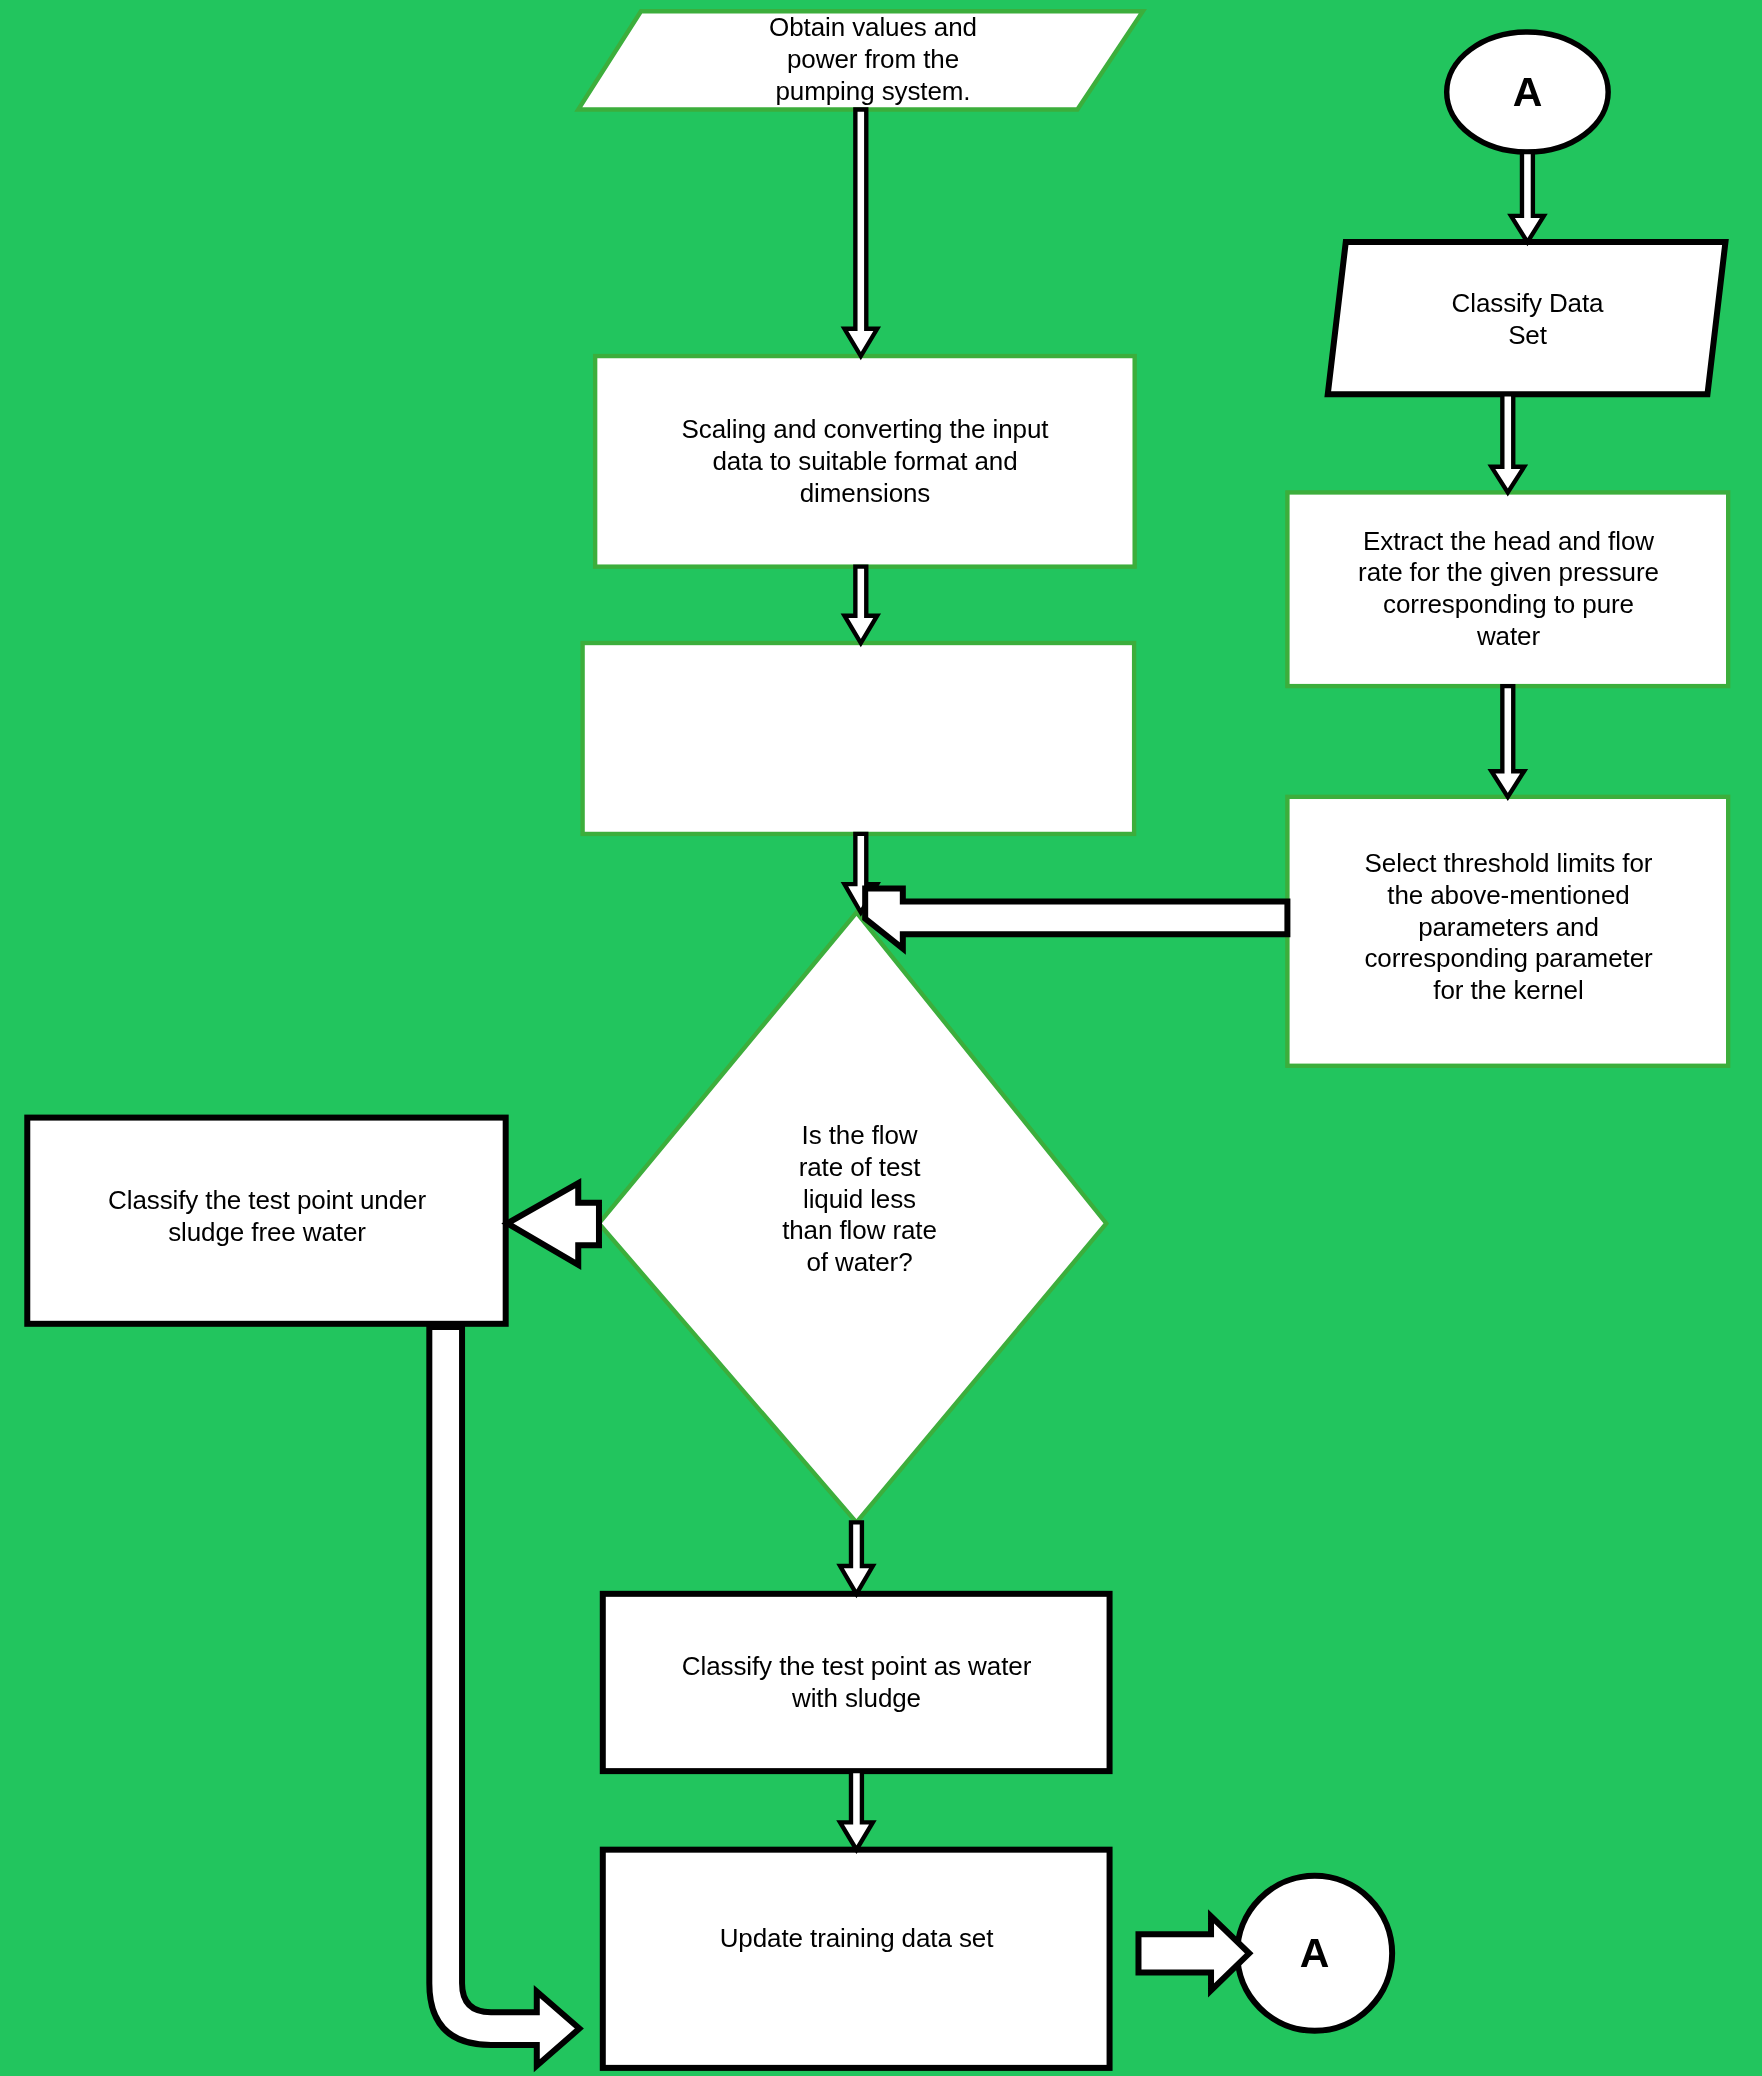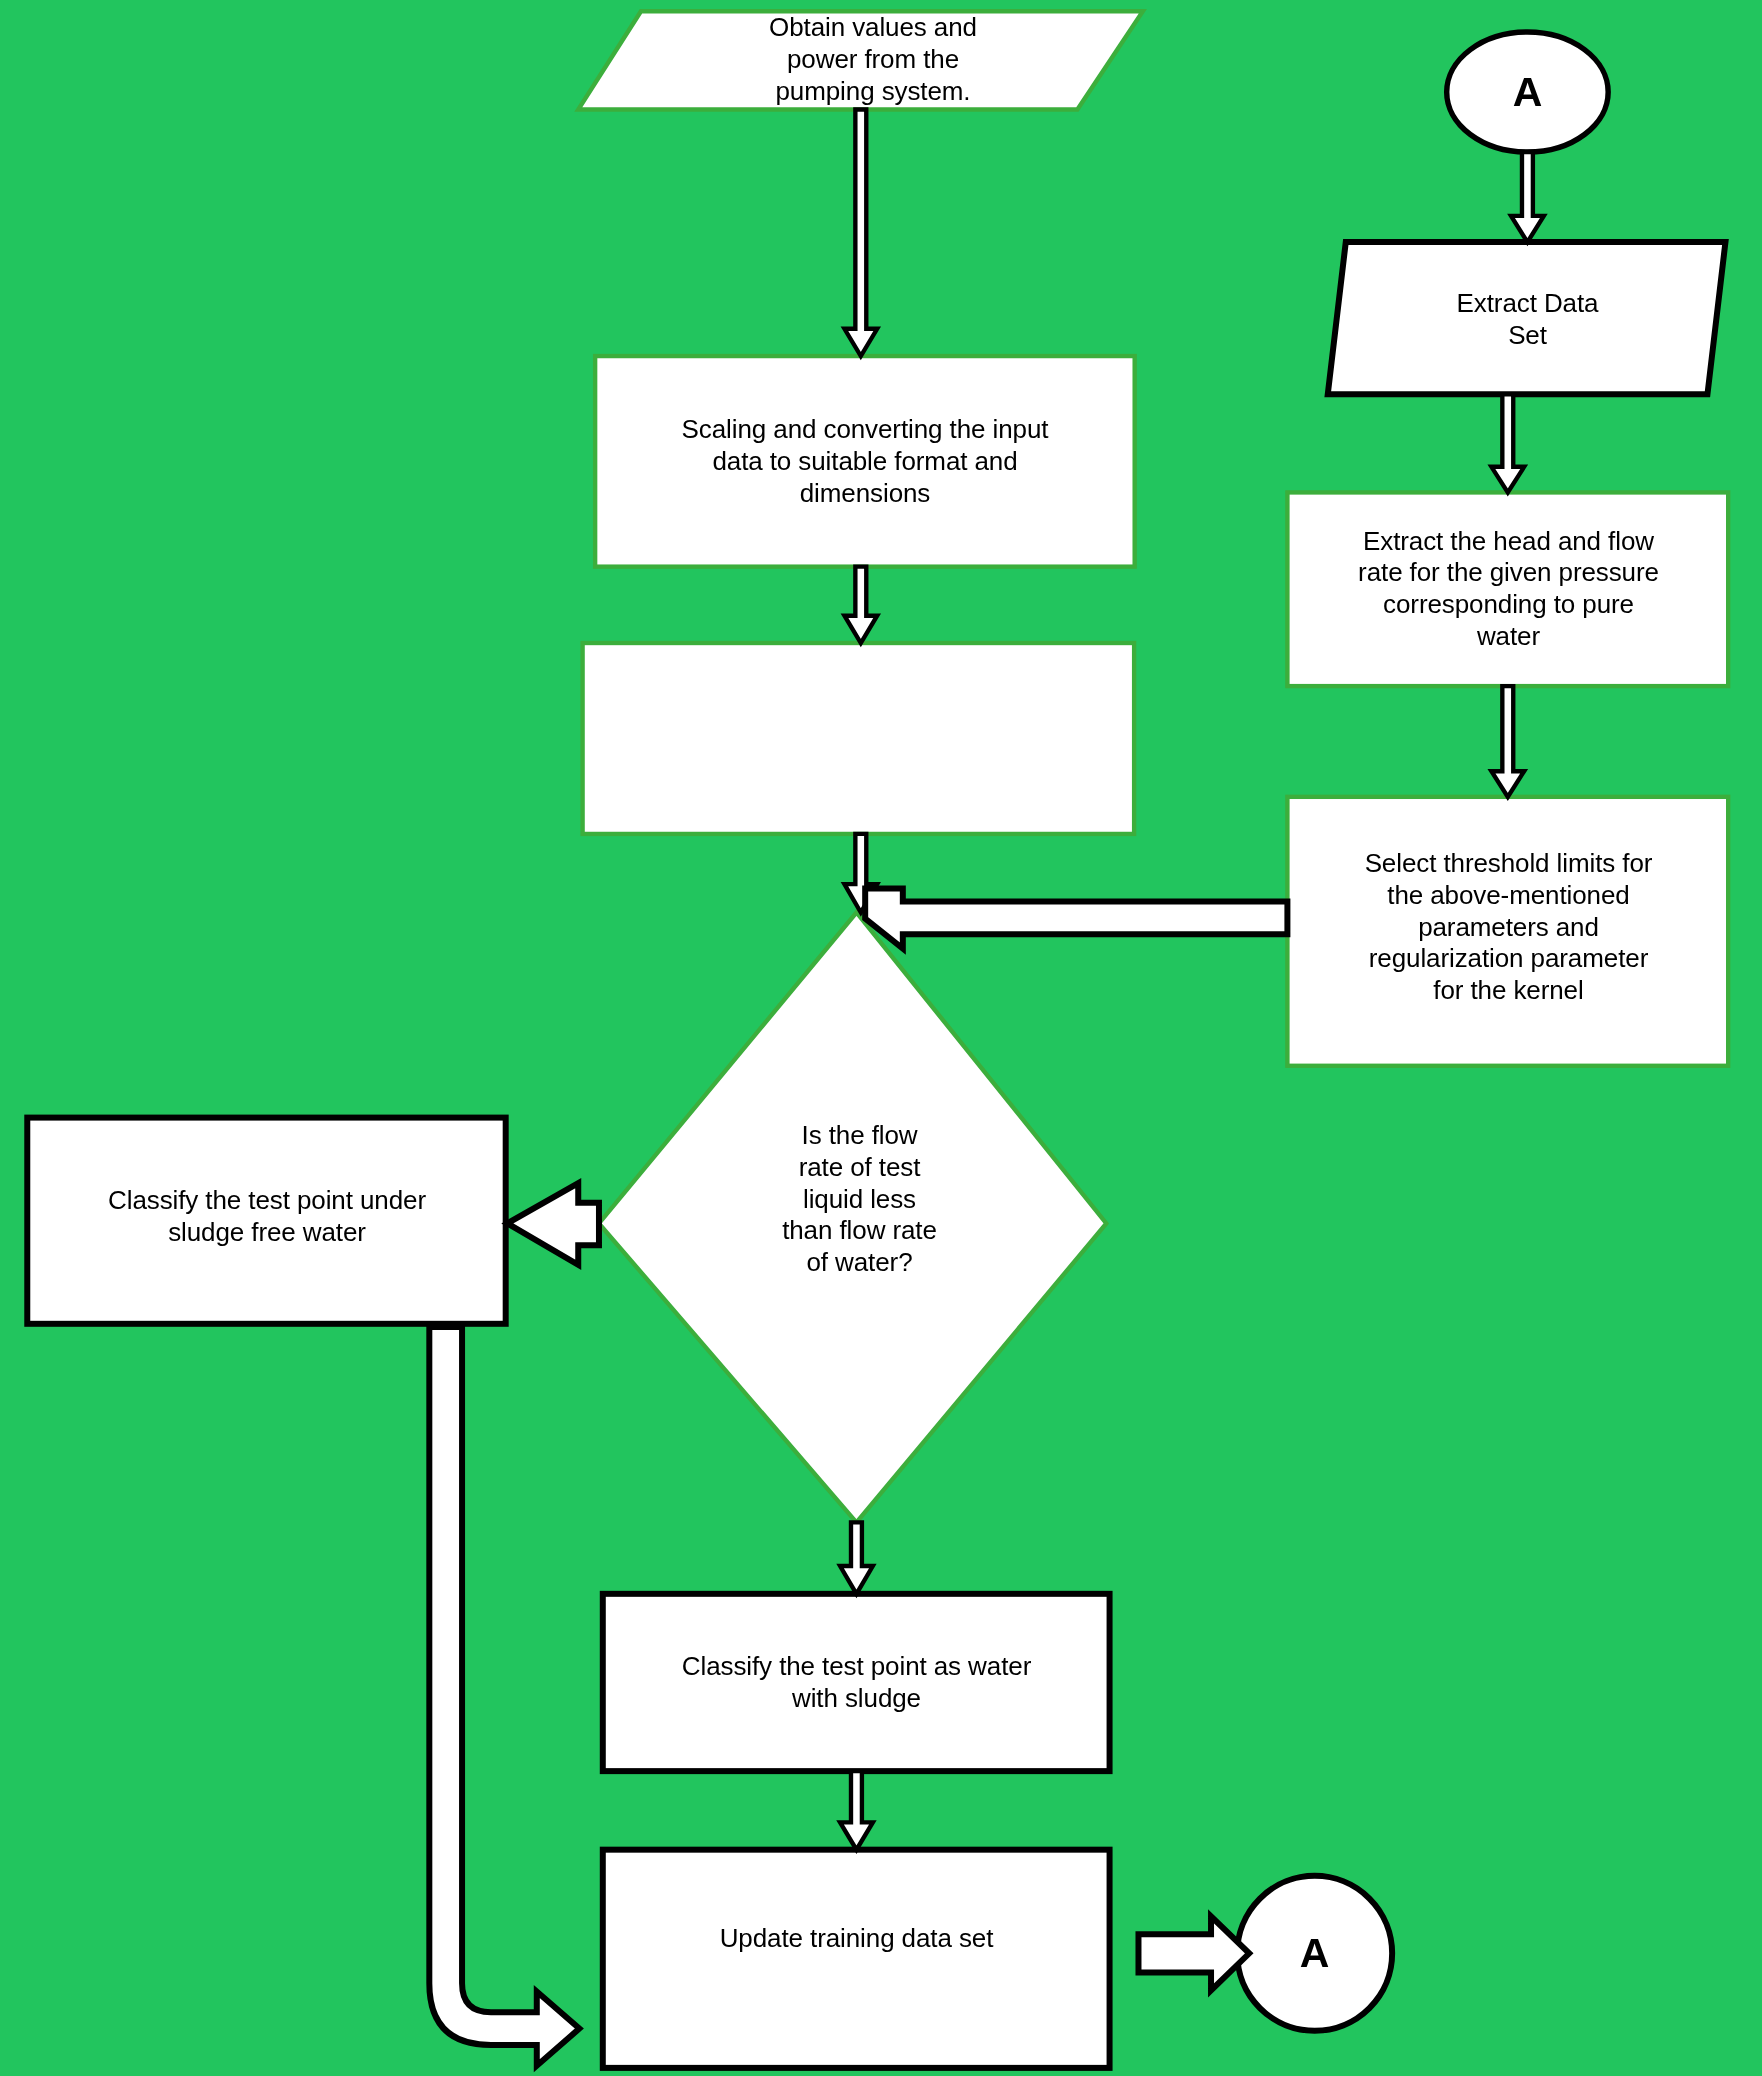--- a/index.html
+++ b/index.html
@@ -110,37 +110,37 @@
          Z" fill="#ffffff" stroke="#000000" stroke-width="11" stroke-linejoin="miter"></path>
 
   </svg>
 
   <div class="node-label" style="left:655px; top:16.4px; width:436px; height:87px;">Obtain values and
 power from the
 pumping system.</div>
 
   <div class="node-label conn-letter" style="left:1473px; top:62px; width:109px; height:60px;">A</div>
 
-  <div class="node-label" style="left:1364px; top:273px; width:327px; height:93px;">Extract Data
+  <div class="node-label" style="left:1364px; top:273px; width:327px; height:93px;">Classify Data
 Set</div>
 
   <div class="node-label" style="left:1299px; top:510px; width:419px; height:158px;">Extract the head and flow
 rate for the given pressure
 corresponding to pure
 water</div>
 
   <div class="node-label" style="left:606px; top:402px; width:518px; height:120px;">Scaling and converting the input
 data to suitable format and
 dimensions</div>
 
 
   <div class="node-label" style="left:1299px; top:824px; width:419px; height:207px;">Select threshold limits for
 the above-mentioned
 parameters and
-regularization parameter
+corresponding parameter
 for the kernel</div>
 
   <div class="node-label" style="left:35px; top:1173px; width:464px; height:87px;">Classify the test point under
 sludge free water</div>
 
   <div class="node-label" style="left:611px; top:1642px; width:491px; height:82px;">Classify the test point as water
 with sludge</div>
 
   <div class="node-label" style="left:742px; top:1108px; width:235px; height:183px;">Is the flow
 rate of test

